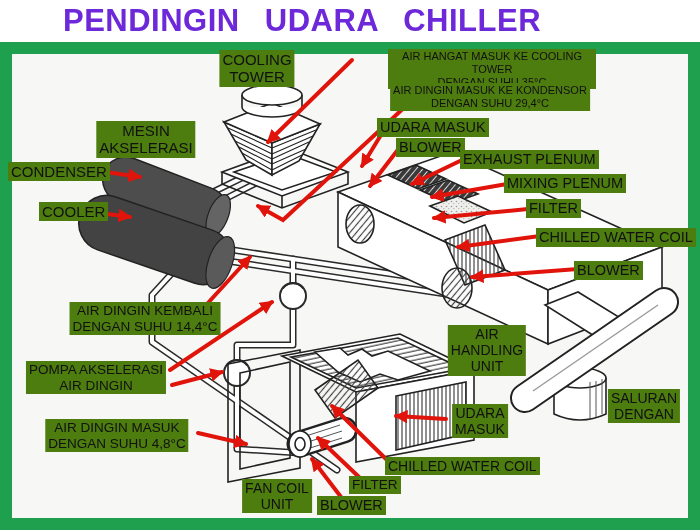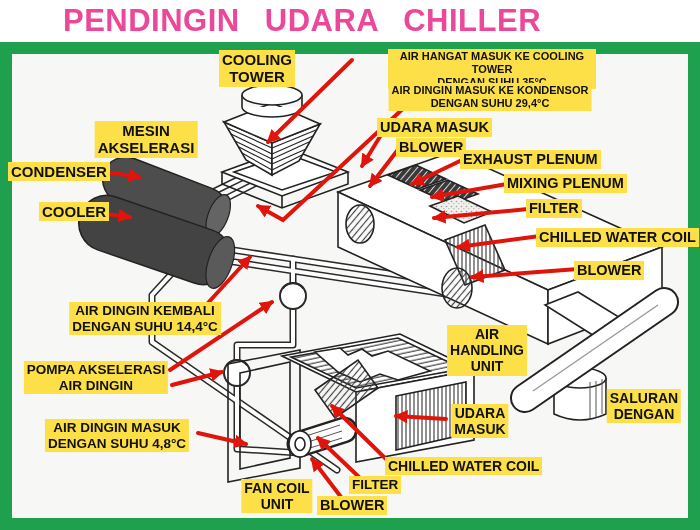--- a/index.html
+++ b/index.html
@@ -2,29 +2,29 @@
 <html><head>
 <meta charset="utf-8">
 <style>
   html,body{margin:0;padding:0;}
   body{
     width:700px;height:530px;position:relative;background:#ffffff;
     font-family:"Liberation Sans",sans-serif;overflow:hidden;
   }
   .title{
     position:absolute;top:3px;left:0;width:604px;text-align:center;
-    font-size:31px;font-weight:bold;color:#ec4899;letter-spacing:.5px;word-spacing:16px;
+    font-size:31px;font-weight:bold;color:#6d28d9;letter-spacing:.5px;word-spacing:16px;
   }
   .frame{
     position:absolute;left:0;top:42px;width:700px;height:488px;box-sizing:border-box;
     border:12px solid #1ea04e;background:#f7f7f5;
   }
   svg.art{position:absolute;left:0;top:0;width:700px;height:530px;}
   .lbl{
-    position:absolute;background:#fde047;color:#111;font-weight:bold;
+    position:absolute;background:#4d7c0f;color:#111;font-weight:normal;
     white-space:pre-line;text-align:center;line-height:1.16;padding:1px 3px;
   }
   .ctr{transform:translateX(-50%);}
   .s12{font-size:11px;} .s13{font-size:13.5px;} .s14{font-size:14px;} .s145{font-size:14.5px;} .s15{font-size:15px;}
 </style>
 </head>
 <body>
 
 <div class="title">PENDINGIN UDARA CHILLER</div>
 <div class="frame"></div>

